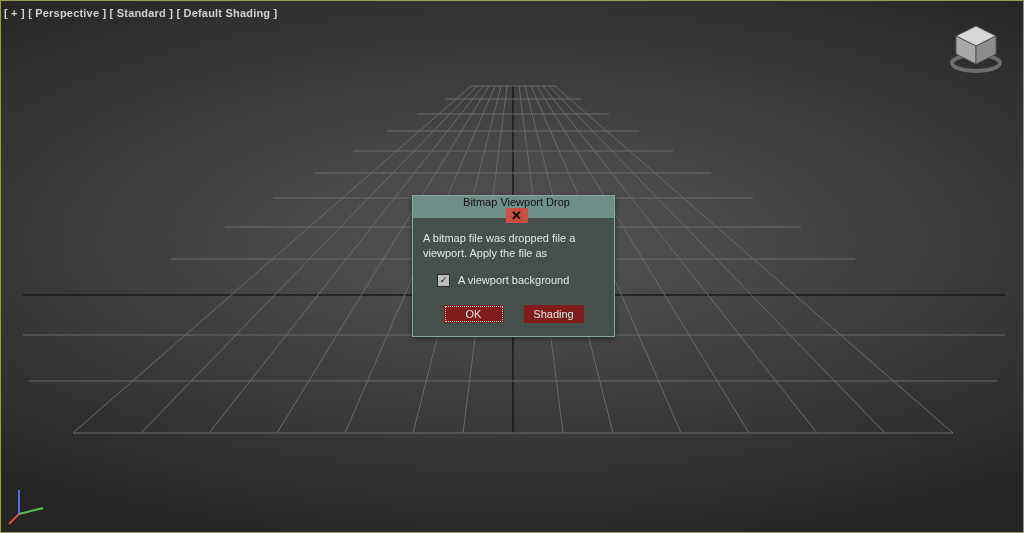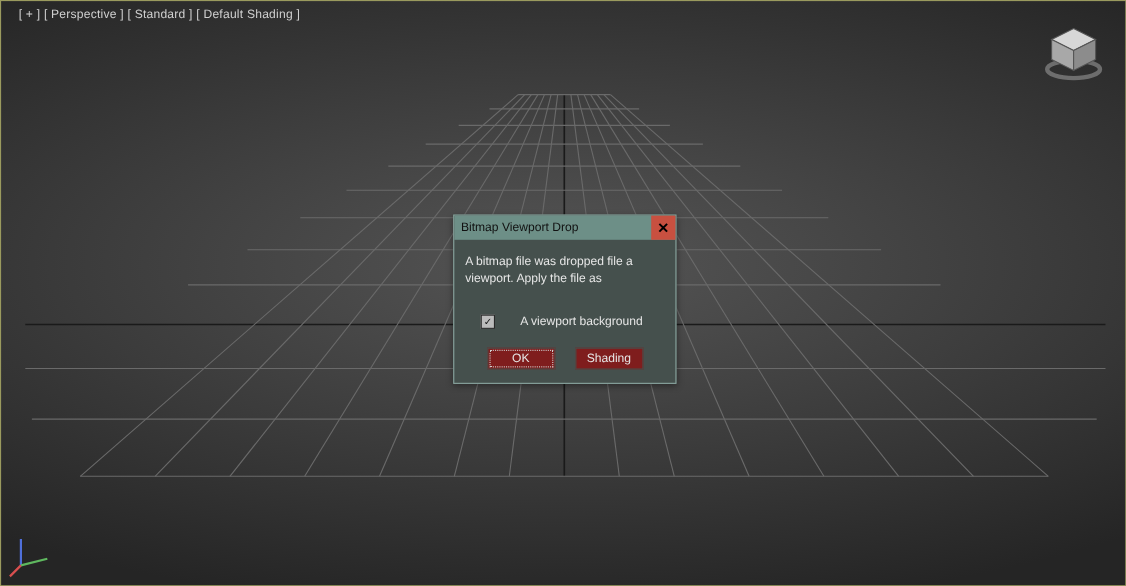--- a/index.html
+++ b/index.html
@@ -1,41 +1,41 @@
 <!DOCTYPE html>
 <html><head>
 <meta charset="utf-8">
 <style>
 html,body{margin:0;padding:0;width:1024px;height:533px;overflow:hidden;font-family:"Segoe UI",Tahoma,Arial,sans-serif;background:#3a3a3a;}
 .viewport{position:relative;width:1022px;height:531px;border:1px solid #9a9a5e;background:radial-gradient(ellipse 80% 60% at 50% 45%,#555 0%,#3b3b3b 55%,#252525 100%);}
-.viewport-labels{position:absolute;top:6px;left:16px;color:#d0d0d0;font-size:11px;letter-spacing:.2px;}
+.viewport-labels{position:absolute;top:6px;left:3px;color:#d0d0d0;font-size:11px;letter-spacing:.2px;font-weight:bold;}
 .viewport-label{cursor:pointer;}
 
 
 .grid-svg{position:absolute;inset:0;width:100%;height:100%;}
 .grid-svg line{stroke:#6a6a6a;stroke-width:1;}
 .grid-svg line.axis{stroke:#1a1a1a;stroke-width:1.5;}
 
 
 .viewcube{position:absolute;top:22px;right:22px;width:50px;height:50px;}
 .viewcube svg{width:100%;height:100%;overflow:visible;}
 .viewcube polygon{stroke:#555;stroke-width:1;}
 .ring{fill:none;stroke:#bbb;stroke-width:4;opacity:.45;}
 
 
 .gizmo{position:absolute;bottom:8px;left:8px;width:40px;height:40px;}
 .gizmo svg{overflow:visible;}
 
 
 .dialog{position:absolute;left:411px;top:194px;width:201px;background:#45504d;border:1px solid #8aa6a0;box-shadow:0 2px 6px rgba(0,0,0,.4);color:#e6e6e6;font-size:11px;}
-.dialog-titlebar{display:flex;align-items:center;height:22px;background:#6d8f87;padding-left:6px;}
+.dialog-titlebar{display:flex;align-items:center;height:22px;background:#6d8f87;padding-left:6px;flex-direction:column;}
 .dialog-title{flex:1;color:#111;font-size:11px}
 .close-btn{width:22px;height:22px;background:#c85040;display:flex;align-items:center;justify-content:center;color:#000;font-weight:bold;font-size:13px;cursor:pointer;}
 .dialog-body{padding:13px 10px 8px 10px;line-height:1.35;}
-.checkbox-row{display:flex;align-items:center;gap:23px;margin-top:16px;padding-left:14px;}
+.checkbox-row{display:flex;align-items:center;gap:8px;margin-top:4px;padding-left:14px;}
 .cb{width:11px;height:11px;background:#bcbcbc;border:1px solid #2a2a2a;display:inline-flex;align-items:center;justify-content:center;font-size:9px;color:#111;line-height:1;}
 .cb::after{content:"✓";}
 .dialog-buttons{display:flex;justify-content:center;gap:18px;padding:8px 0 12px;}
 .dbtn{width:60px;height:18px;background:#7f1d1d;border:1px solid #47504d;color:#e6e6e6;font-size:11px;display:flex;align-items:center;justify-content:center;cursor:pointer;}
 .dbtn.focus{outline:1px dotted #cfcfcf;outline-offset:-3px;}
 </style>
 </head>
 <body>
 
 <div class="viewport">

